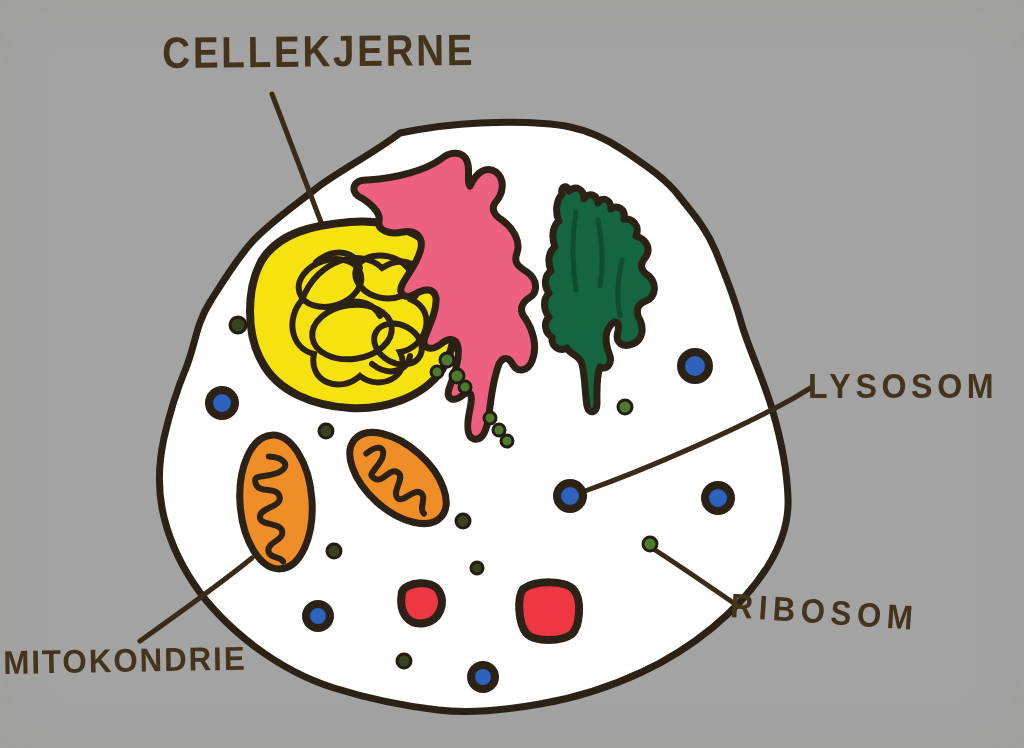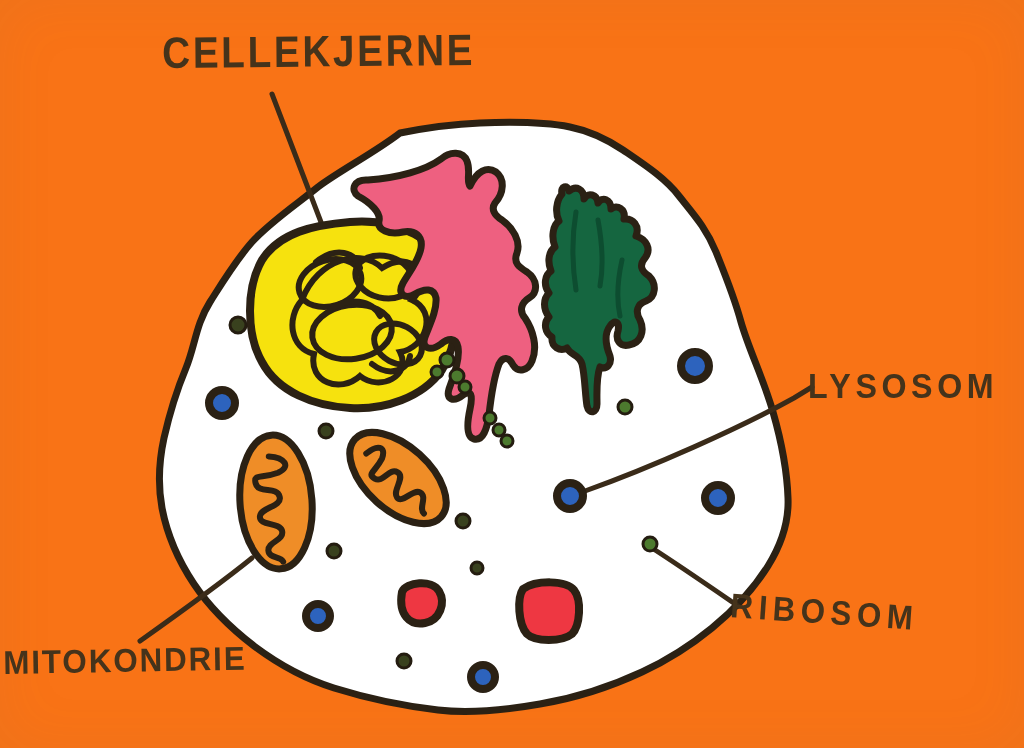--- a/index.html
+++ b/index.html
@@ -1,19 +1,19 @@
 <!DOCTYPE html>
 <html><head>
 <meta charset="utf-8">
 <style>
   html,body{margin:0;padding:0;background:#ffffff;}
   .stage{
     position:relative;
     width:1024px;height:748px;
-    background:#f97316;
+    background:#a3a3a3;
     overflow:hidden;
     font-family:"Liberation Sans", sans-serif;
     box-shadow:inset 0 0 60px rgba(120,110,95,0.08);
   }
   .stage svg{position:absolute;left:0;top:0;}
   .cell-label{
     position:absolute;
     color:#45331b;
     font-weight:700;
     white-space:nowrap;

